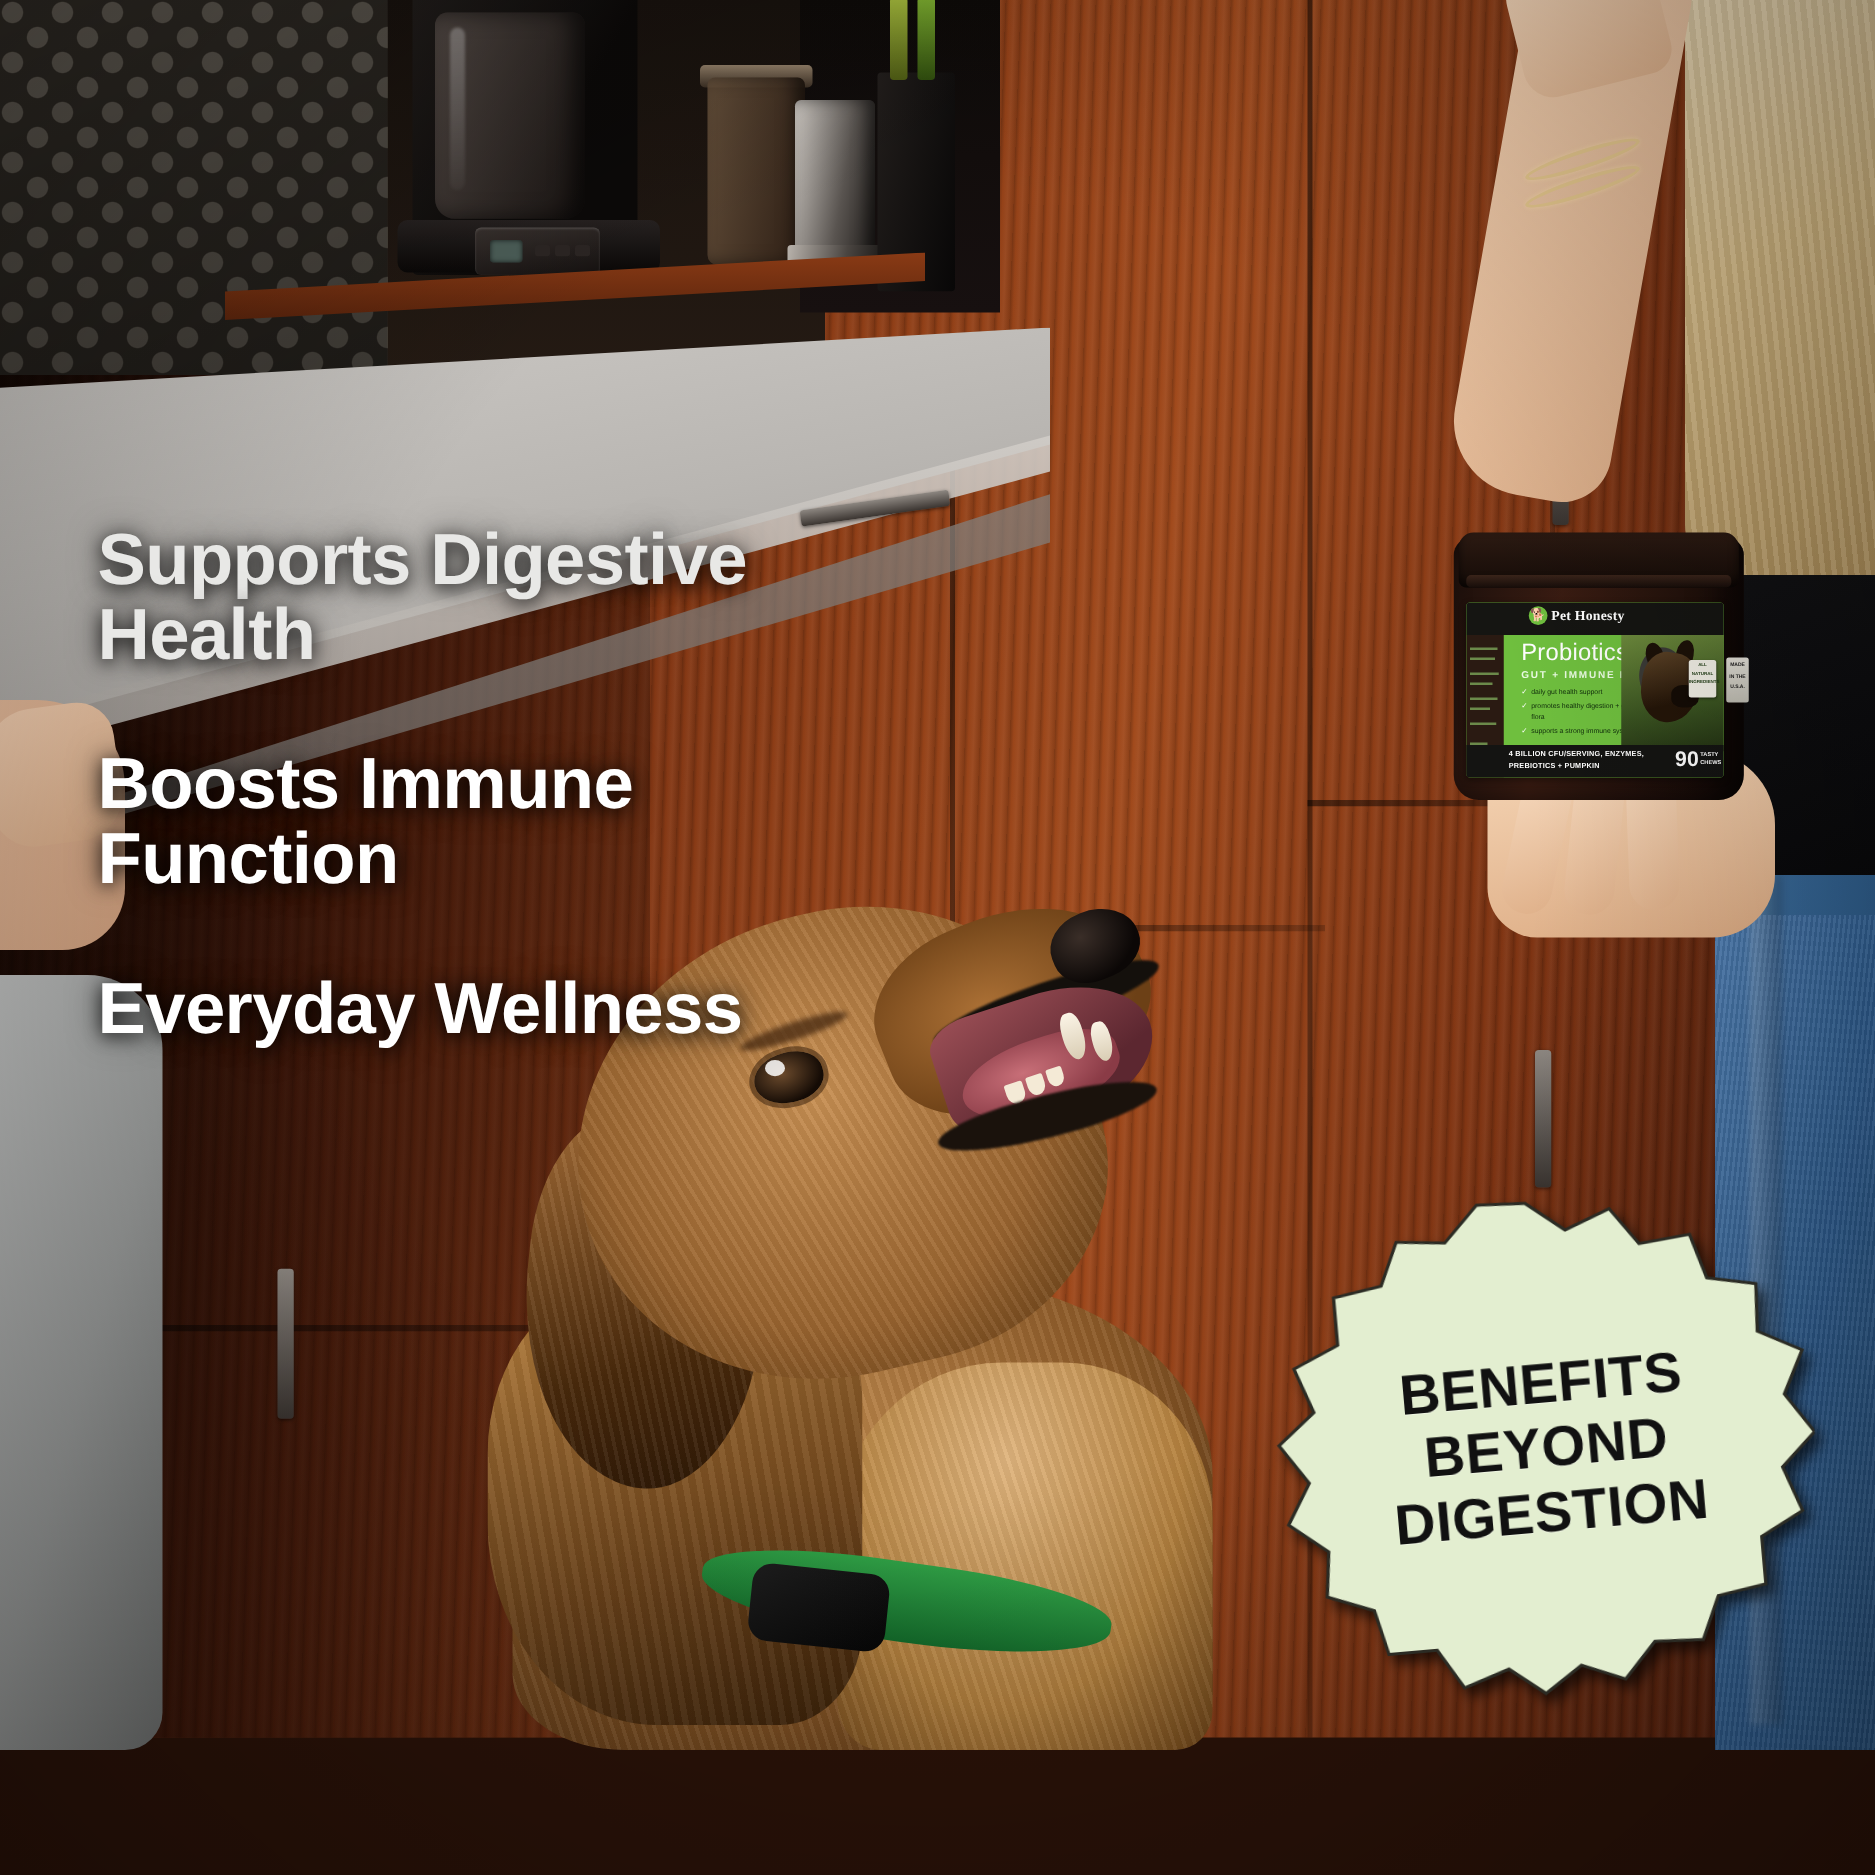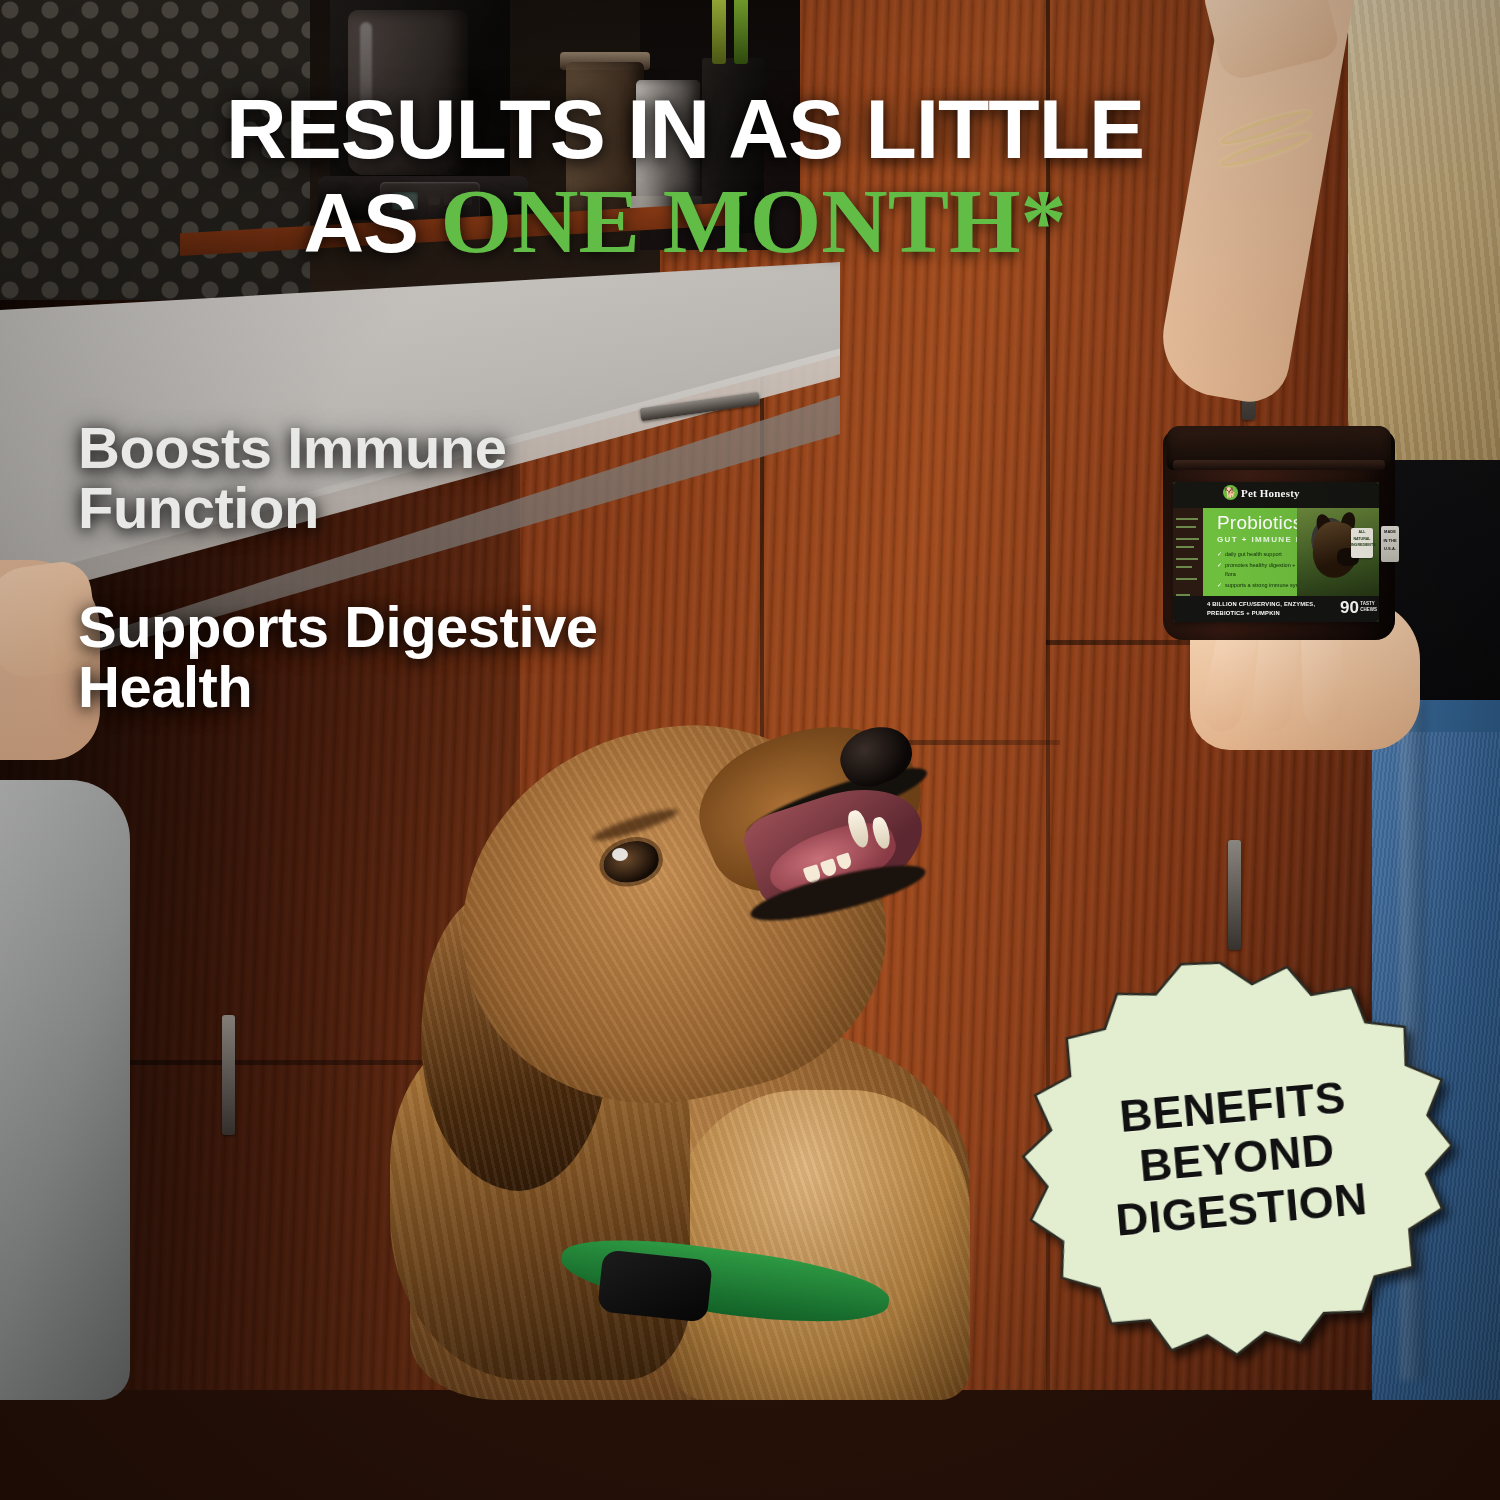--- a/index.html
+++ b/index.html
@@ -480,30 +480,25 @@
       <div class="dog-brow"></div>
       <div class="dog-eye"></div>
       <div class="dog-eye-shine"></div>
       <div class="collar"></div>
       <div class="collar-buckle"></div>
     </div>
 
     <div class="vignette"></div>
   </div>
 
-  <div class="headline">
-    <span>RESULTS IN AS LITTLE</span>
-    <span class="l2">
-      <span>AS </span><span class="green-word">ONE MONTH*</span>
-    </span>
-  </div>
 
   <div class="benefits">
+    <div class="benefit">Supports Digestive Health</div>
     <div class="benefit">Boosts Immune Function</div>
-    <div class="benefit">Supports Digestive Health</div>
+    <div class="benefit">Everyday Wellness</div>
   </div>
 
   <div class="badge">
     <svg viewBox="0 0 200 200" preserveAspectRatio="none" aria-hidden="true">
       <polygon fill="#e3eed0" stroke="#2b2b24" stroke-width="1.2" points="100,2 114,14 131,7 141,22 160,20 165,38 183,42 182,61 198,70 190,87 200,103 187,116 193,134 177,143 177,162 159,165 152,182 134,181 122,195 106,188 92,198 79,187 62,193 53,177 35,177 31,159 14,152 16,134 2,122 11,106 1,90 15,78 9,60 26,52 26,33 44,30 51,13 69,15 82,1"></polygon>
     </svg>
     <div class="badge-text">
       <div>BENEFITS</div>
       <div>BEYOND</div>
       <div>DIGESTION</div>

